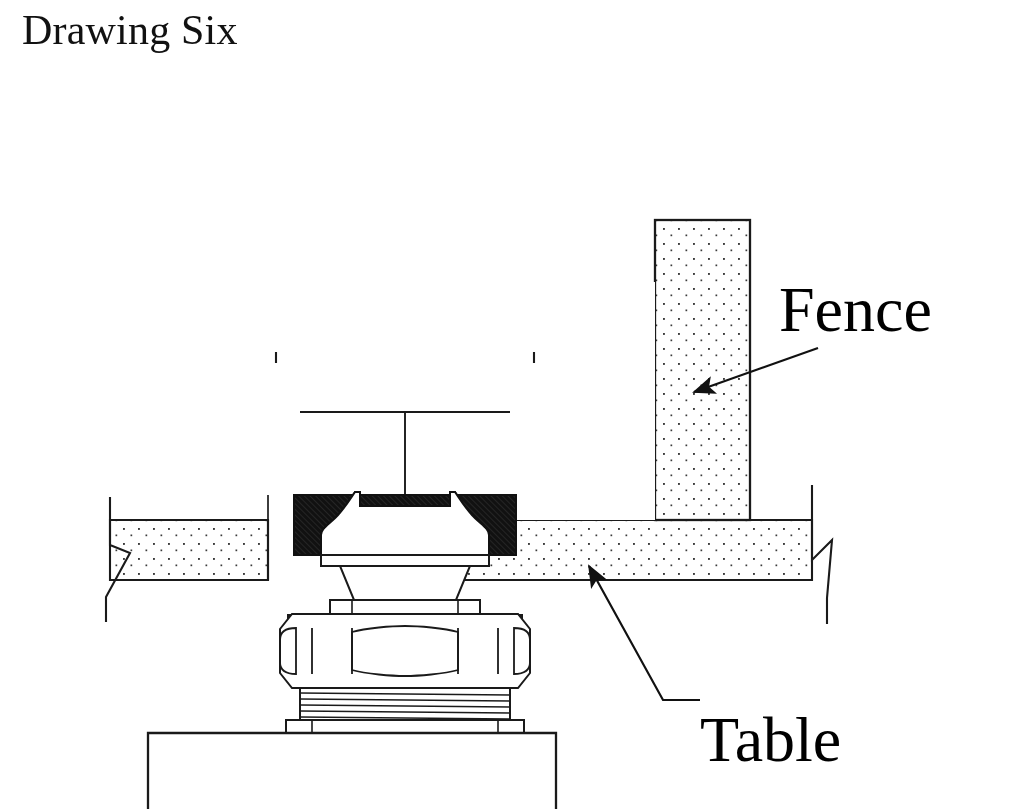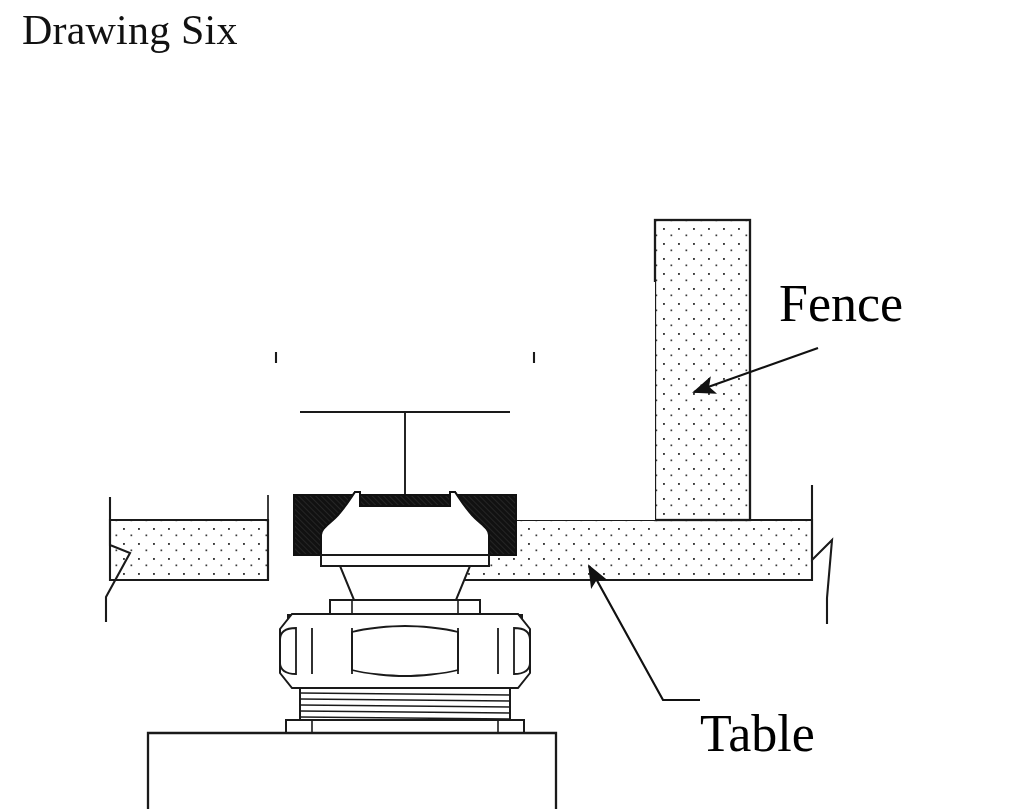--- a/index.html
+++ b/index.html
@@ -13,21 +13,21 @@
   svg.draw{position:absolute;left:0;top:0;width:1024px;height:809px;display:block;}
   .title-text{
     position:absolute;left:22px;top:8px;
     font-family:"Liberation Serif","DejaVu Serif",serif;
     font-size:42px;line-height:1.05;letter-spacing:0.2px;
     color:#111;white-space:nowrap;
   }
   .callout{
     position:absolute;
     font-family:"Liberation Serif","DejaVu Serif",serif;
-    font-size:52px;line-height:1;color:#000;white-space:nowrap;
+    font-size:64px;line-height:1;color:#000;white-space:nowrap;
   }
   #label-fence{left:779px;top:278px;}
   #label-table{left:700px;top:672px;margin-top:36px;}
 </style>
 </head>
 <body>
 
 <div id="stage">
 
   <div class="title-text">Drawing Six</div>

